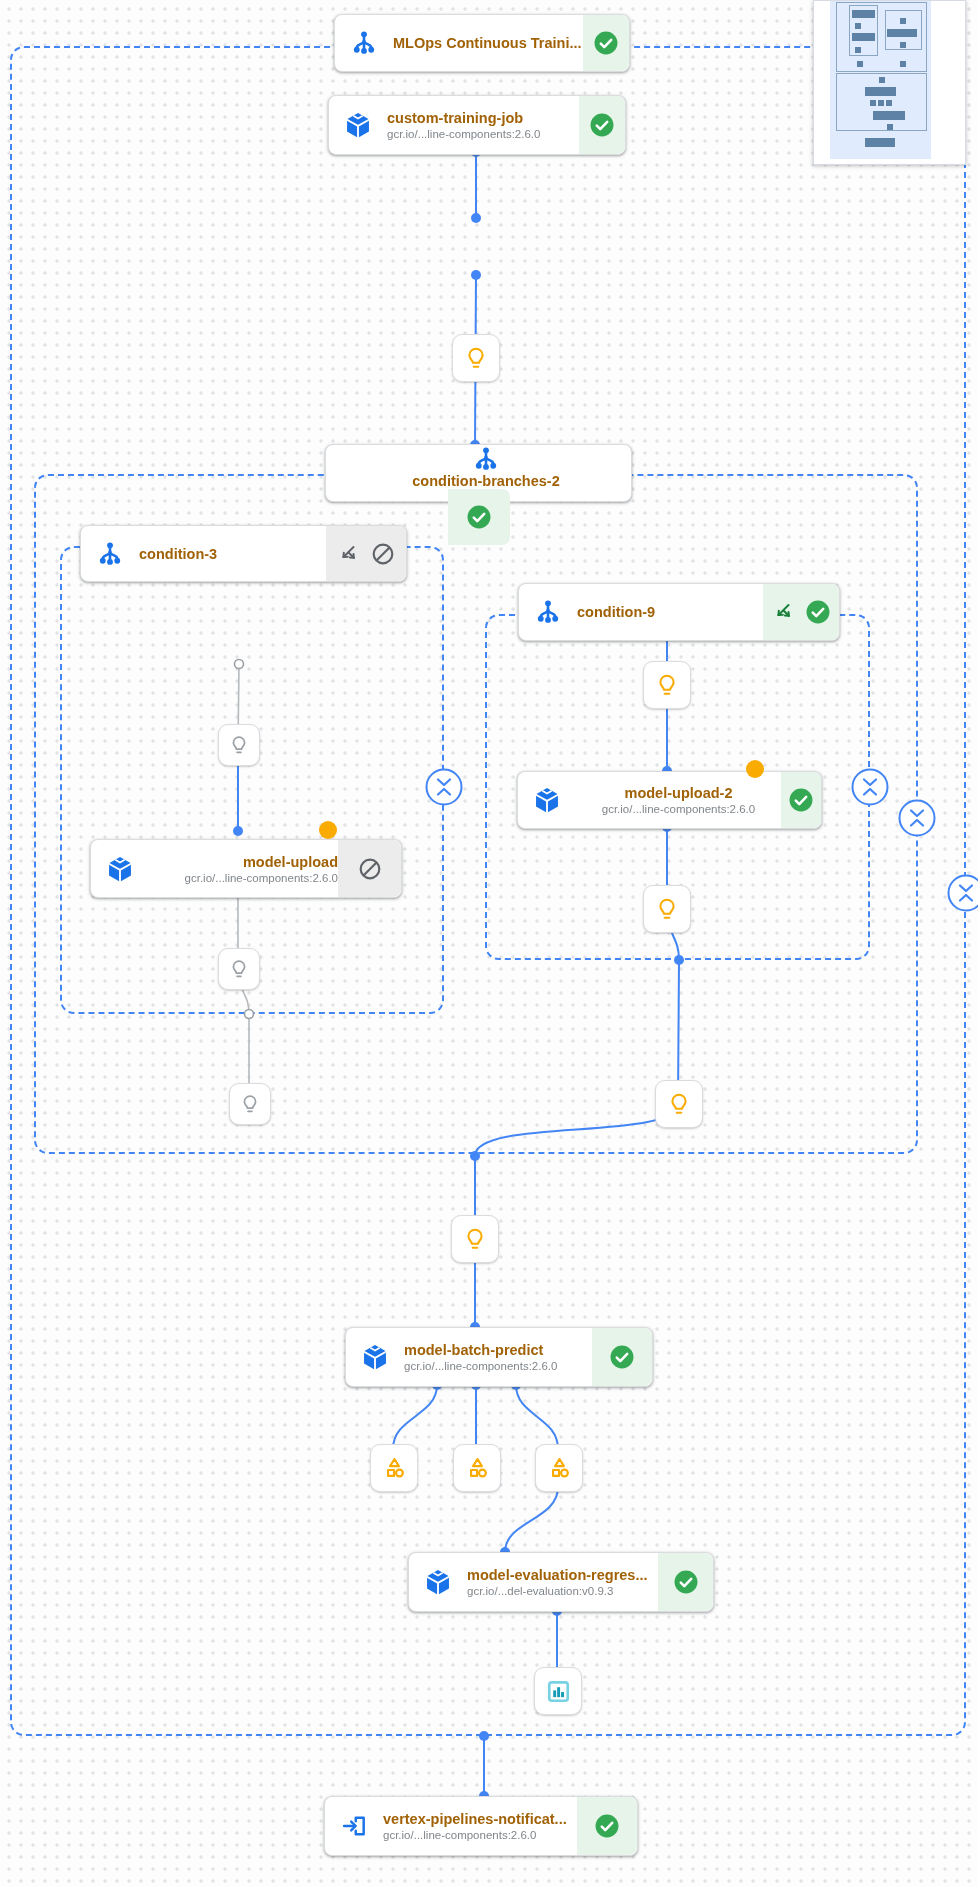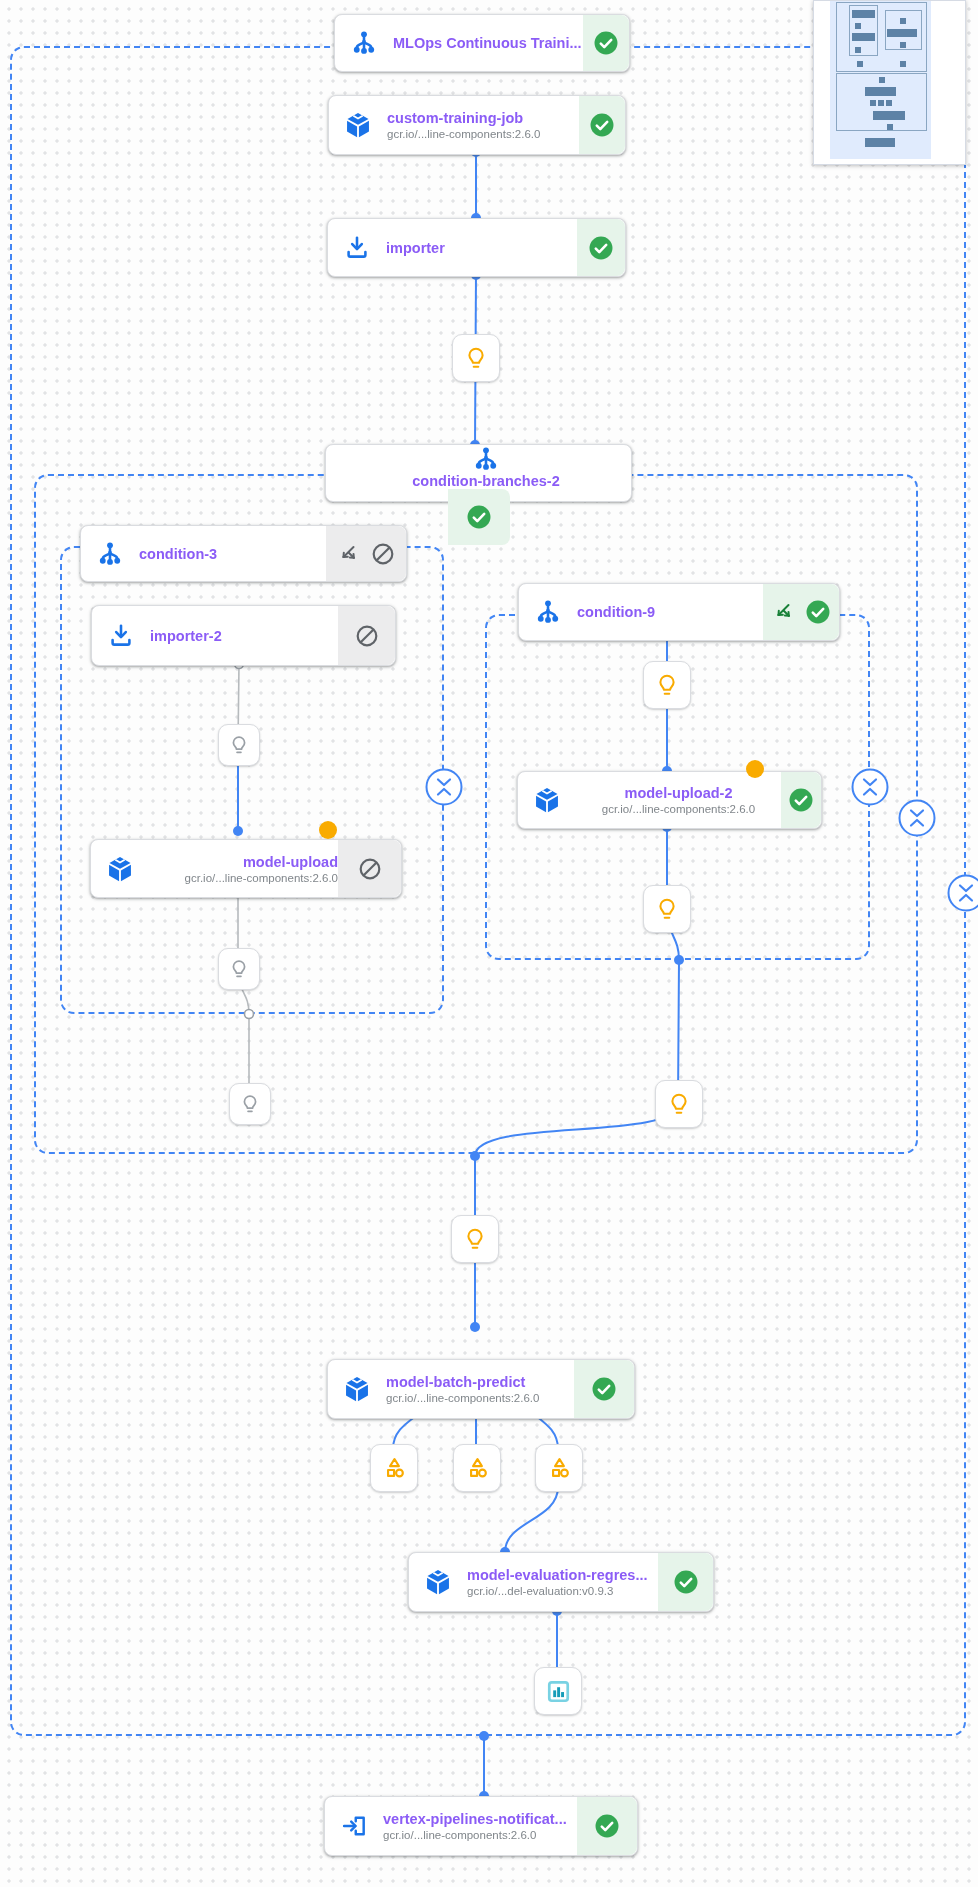--- a/index.html
+++ b/index.html
@@ -18,21 +18,21 @@
   }
   .collapse-btn{position:absolute;width:38px;height:38px;z-index:25;cursor:pointer;}
   .node{
     position:absolute;background:#fff;border:1px solid #dadce0;border-radius:8px;
     box-shadow:0 1px 2px rgba(60,64,67,.30),0 1px 3px 1px rgba(60,64,67,.15);
     display:flex;align-items:center;z-index:30;cursor:pointer;
   }
   .nicon{width:28px;height:28px;margin-left:15px;flex:0 0 auto;}
   .nicon svg{width:100%;height:100%;display:block;}
   .ntext{margin-left:15px;min-width:0;flex:1 1 auto;}
-  .ntitle{font-size:14.5px;font-weight:700;color:#8b5cf6;white-space:nowrap;overflow:hidden;}
+  .ntitle{font-size:14.5px;font-weight:700;color:#a16207;white-space:nowrap;overflow:hidden;}
   .nsub{font-size:11.5px;color:#80868b;white-space:nowrap;overflow:hidden;margin-top:2px;}
   .chip{
     height:100%;display:flex;align-items:center;justify-content:center;gap:9px;
     flex:0 0 auto;border-radius:0 8px 8px 0;
   }
   .chip.green{background:#e6f4ea;}
   .chip.gray{background:#ececed;}
   .chip svg{display:block;}
   .alert-dot{position:absolute;width:18px;height:18px;border-radius:50%;background:#f9ab00;z-index:40;}
   .minimap{
@@ -243,41 +243,20 @@
     </span>
     <span class="chip green" style="width:46px;">
         <span>
           <svg width="26" height="26" viewBox="0 0 24 24">
     <circle cx="12" cy="12" r="10.6" fill="#34a853"></circle>
     <path d="M7.2 12.6 L10.4 15.8 16.8 9.2" stroke="#fff" stroke-width="2.4" fill="none" stroke-linecap="round" stroke-linejoin="round"></path>
           </svg>
         </span>
       </span>
     </div>
-    <div class="node" style="left: 327px; top: 218px; width: 297px; height: 57px;">
-    <span class="nicon">
-        <svg viewBox="0 0 24 24" fill="none" stroke="#1a73e8" stroke-width="2.2" stroke-linecap="round" stroke-linejoin="round">
-    <path d="M12 3.2 V12"></path>
-          <path d="M7.9 8.6 L12 12.9 16.1 8.6"></path>
-    <path d="M4.8 15.4 V18 a1.4 1.4 0 0 0 1.4 1.4 H17.8 a1.4 1.4 0 0 0 1.4 -1.4 V15.4"></path>
-        </svg>
-      </span>
-    <span class="ntext">
-      <div class="ntitle">importer</div>
-
-    </span>
-    <span class="chip green" style="width:48px;">
-        <span>
-          <svg width="26" height="26" viewBox="0 0 24 24">
-    <circle cx="12" cy="12" r="10.6" fill="#34a853"></circle>
-    <path d="M7.2 12.6 L10.4 15.8 16.8 9.2" stroke="#fff" stroke-width="2.4" fill="none" stroke-linecap="round" stroke-linejoin="round"></path>
-          </svg>
-        </span>
-      </span>
-    </div>
     <div class="node" style="left: 325px; top: 444px; width: 305px; height: 56px; flex-direction: column;">
     <span class="nicon">
         <svg viewBox="0 0 24 24">
     <g fill="none" stroke="#1a73e8" stroke-width="2.2" stroke-linecap="round">
       <path d="M12 6.5 V12"></path>
             <path d="M12 10 C12 13.5 5.8 12.5 5.8 16"></path>
       <path d="M12 10 V16.5"></path>
             <path d="M12 10 C12 13.5 18.2 12.5 18.2 16"></path>
     </g>
     <g fill="#1a73e8">
@@ -334,41 +313,20 @@
           </svg>
         </span>
         <span>
           <svg width="26" height="26" viewBox="0 0 24 24" fill="none" stroke="#5f6368" stroke-width="2">
     <circle cx="12" cy="12" r="8.6"></circle>
             <path d="M6.2 17.8 L17.8 6.2"></path>
           </svg>
         </span>
       </span>
     </div>
-    <div class="node" style="left: 91px; top: 605px; width: 303px; height: 59px;">
-    <span class="nicon">
-        <svg viewBox="0 0 24 24" fill="none" stroke="#1a73e8" stroke-width="2.2" stroke-linecap="round" stroke-linejoin="round">
-    <path d="M12 3.2 V12"></path>
-          <path d="M7.9 8.6 L12 12.9 16.1 8.6"></path>
-    <path d="M4.8 15.4 V18 a1.4 1.4 0 0 0 1.4 1.4 H17.8 a1.4 1.4 0 0 0 1.4 -1.4 V15.4"></path>
-        </svg>
-      </span>
-    <span class="ntext">
-      <div class="ntitle">importer-2</div>
-
-    </span>
-    <span class="chip gray" style="width:57px;">
-        <span>
-          <svg width="26" height="26" viewBox="0 0 24 24" fill="none" stroke="#5f6368" stroke-width="2">
-    <circle cx="12" cy="12" r="8.6"></circle>
-            <path d="M6.2 17.8 L17.8 6.2"></path>
-          </svg>
-        </span>
-      </span>
-    </div>
     <div class="node" style="left: 90px; top: 839px; width: 310px; height: 57px; text-align: right;">
     <span class="nicon">
         <svg viewBox="0 0 24 24">
     <g fill="#1a73e8">
       <path d="M12 1.8 L21 6.8 12 11.8 3 6.8 Z"></path>
       <path d="M2.6 8.4 L11.2 13.2 V22.4 L2.6 17.6 Z"></path>
       <path d="M21.4 8.4 L12.8 13.2 V22.4 L21.4 17.6 Z"></path>
     </g>
     <path d="M8 4.1 L12 6.4 L16 4.1" stroke="#fff" stroke-width="1.5" fill="none"></path>
         </svg>
@@ -445,21 +403,21 @@
     <span class="chip green" style="width:40px;">
         <span>
           <svg width="26" height="26" viewBox="0 0 24 24">
     <circle cx="12" cy="12" r="10.6" fill="#34a853"></circle>
     <path d="M7.2 12.6 L10.4 15.8 16.8 9.2" stroke="#fff" stroke-width="2.4" fill="none" stroke-linecap="round" stroke-linejoin="round"></path>
           </svg>
         </span>
       </span>
     </div>
     <div class="alert-dot" style="left: 746px; top: 760px;"></div>
-    <div class="node" style="left: 327px; top: 1327px; width: 306px; height: 58px; margin-top: 32px;">
+    <div class="node" style="left: 345px; top: 1327px; width: 306px; height: 58px;">
     <span class="nicon">
         <svg viewBox="0 0 24 24">
     <g fill="#1a73e8">
       <path d="M12 1.8 L21 6.8 12 11.8 3 6.8 Z"></path>
       <path d="M2.6 8.4 L11.2 13.2 V22.4 L2.6 17.6 Z"></path>
       <path d="M21.4 8.4 L12.8 13.2 V22.4 L21.4 17.6 Z"></path>
     </g>
     <path d="M8 4.1 L12 6.4 L16 4.1" stroke="#fff" stroke-width="1.5" fill="none"></path>
         </svg>
       </span>

